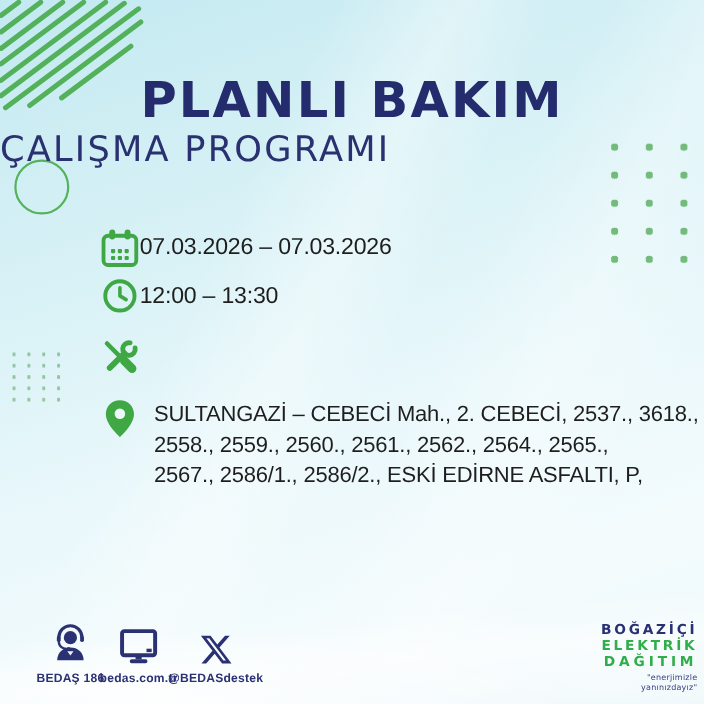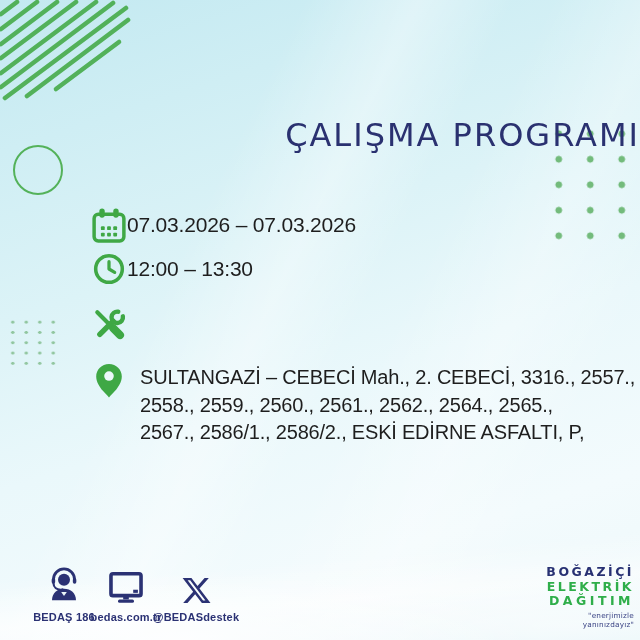--- a/index.html
+++ b/index.html
@@ -19,21 +19,21 @@
     border:2.5px solid #54b25a;border-radius:50%;}
   .dots-right{position:absolute;left:543px;top:121px;width:96px;height:128px;
     background-image:radial-gradient(circle, rgba(86,172,92,.8) 0 3.3px, transparent 3.6px);
     background-size:31.5px 25.5px;}
   .dots-left{position:absolute;left:6px;top:317px;width:54px;height:52px;
     background-image:radial-gradient(circle, rgba(80,160,85,.55) 0 1.5px, transparent 1.8px);
     background-size:13.5px 10.3px;}
   
   .title1{position:absolute;left:0;top:64px;width:100%;text-align:center;
     font-family:"DejaVu Sans",sans-serif;font-weight:bold;font-size:45px;letter-spacing:2px;color:#252c6d;}
-  .title2{position:absolute;left:0;top:116px;width:100%;text-align:right;
+  .title2{position:absolute;left:0;top:116px;width:100%;text-align:left;
     font-family:"DejaVu Sans",sans-serif;font-weight:500;font-size:32px;letter-spacing:2px;color:#2a3170;}
   
   .row-icon{position:absolute;left:90px;}
   .row-text{position:absolute;left:127px;font-size:21px;color:#1e1e1e;letter-spacing:-0.2px;white-space:nowrap;}
   .loc-lines{position:absolute;left:140px;top:364px;font-size:20px;line-height:27.5px;color:#1e1e1e;
     letter-spacing:-0.2px;white-space:nowrap;}
   
   .contact{position:absolute;top:566px;width:96px;text-align:center;}
   .contact .cicon{display:flex;align-items:flex-end;justify-content:center;height:40px;}
   .contact .clabel{font-size:11px;font-weight:bold;color:#2b3274;margin-top:5px;letter-spacing:.2px;white-space:nowrap;}
@@ -61,20 +61,21 @@
       <line x1="1" y1="87" x2="113" y2="3"></line>
       <line x1="5" y1="98" x2="126" y2="8"></line>
       <line x1="27" y1="96" x2="128" y2="20"></line>
       <line x1="56" y1="89" x2="119" y2="42"></line>
     </g>
   </svg>
   <div class="deco-circle"></div>
   <div class="dots-right"></div>
   <div class="dots-left"></div>
 
+  <div class="title1">PLANLI BAKIM</div>
   <div class="title2">ÇALIŞMA PROGRAMI</div>
 
   <svg class="row-icon" style="top:206px" width="38" height="40" viewBox="0 0 24 24">
     <rect x="2.6" y="4.6" width="18.8" height="16.8" rx="2.6" fill="none" stroke="#3fa845" stroke-width="2.2"></rect>
     <rect x="5.9" y="1" width="3.4" height="5.8" rx="1.7" fill="#3fa845"></rect>
     <rect x="14.7" y="1" width="3.4" height="5.8" rx="1.7" fill="#3fa845"></rect>
     <g fill="#3fa845">
       <rect x="6.9" y="12.2" width="2.4" height="2.4" rx="0.6"></rect>
       <rect x="10.8" y="12.2" width="2.4" height="2.4" rx="0.6"></rect>
       <rect x="14.7" y="12.2" width="2.4" height="2.4" rx="0.6"></rect>
@@ -98,21 +99,21 @@
       <line x1="6.2" y1="18.6" x2="14.6" y2="10.2" stroke-width="3.4"></line>
       <path d="M20.75 7.17 A 3.6 3.6 0 1 1 17.83 4.25" stroke-width="2.8"></path>
     </g>
   </svg>
 
   <svg class="row-icon" style="top:362px;left:93px" width="32" height="46" viewBox="0 0 24 34">
     <path d="M12 1.2 C6.5 1.2 2.4 5.4 2.4 10.6 c0 4 2.6 8 5 10.8 1.9 2.2 3.6 3.8 4.6 4.9 1-1.1 2.7-2.7 4.6-4.9 2.4-2.8 5-6.8 5-10.8 C21.6 5.4 17.5 1.2 12 1.2 z" fill="#3fa845"></path>
     <circle cx="12" cy="10.3" r="3.6" fill="#ecf8fa"></circle>
   </svg>
   <div class="loc-lines">
-    <div>SULTANGAZİ – CEBECİ Mah., 2. CEBECİ, 3316., 2557.,</div>
+    <div>SULTANGAZİ – CEBECİ Mah., 2. CEBECİ, 2537., 3618.,</div>
     <div>2558., 2559., 2560., 2561., 2562., 2564., 2565.,</div>
     <div>2567., 2586/1., 2586/2., ESKİ EDİRNE ASFALTI, P,</div>
   </div>
 
   <div class="contact" style="left:16px">
     <div class="cicon">
       <svg width="40" height="40" viewBox="0 0 24 24">
         <g fill="#2b3274">
           <circle cx="12" cy="8.2" r="3.6"></circle>
           <path d="M4.8 20.6 c0-4.4 3.2-7 7.2-7 s7.2 2.6 7.2 7 z"></path>

